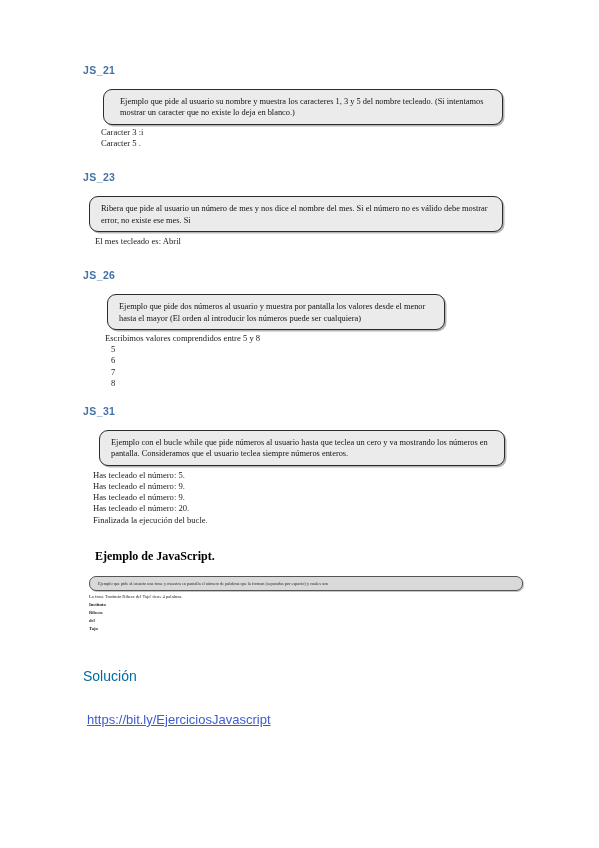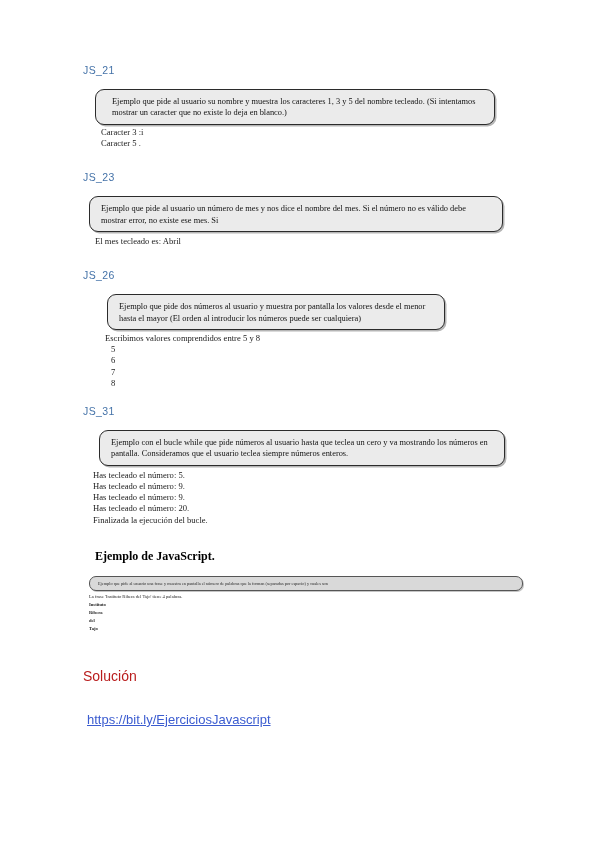--- a/index.html
+++ b/index.html
@@ -28,21 +28,21 @@
     position: absolute;
     left: 83px;
     top: 64px;
     width: 442px;
   }
 
   
   .sec-heading {
     font-family: "Liberation Sans", sans-serif;
     font-size: 10.5px;
-    font-weight: 400;
+    font-weight: 700;
     letter-spacing: 0.4px;
     color: #4472a8;
     margin: 0 0 12px 0;
     line-height: 13px;
   }
   .section {
     margin-bottom: 20px;
   }
   .section.s21 { margin-bottom: 22px; }
   .section.s23 { margin-bottom: 22px; }
@@ -58,21 +58,21 @@
     padding: 6px 9px 5px 11px;
     font-family: "Liberation Serif", serif;
     font-size: 8.4px;
     line-height: 11.4px;
     color: #111111;
     box-shadow: 1.5px 1.5px 0 rgba(120,120,120,0.55);
   }
   .callout p { margin: 0; }
 
   
-  .box-21 { margin-left: 12px; width: 400px; padding-left: 16px; }
+  .box-21 { margin-left: 20px; width: 400px; padding-left: 16px; }
   .box-23 { margin-left: 6px;  width: 414px; }
   .box-26 { margin-left: 24px; width: 338px; }
   .box-31 { margin-left: 16px; width: 406px; }
 
   
   .output {
     font-family: "Liberation Serif", serif;
     font-size: 8.6px;
     line-height: 11.2px;
     color: #1a1a1a;
@@ -122,21 +122,21 @@
     font-weight: 700;
   }
   .tiny-output .line { white-space: pre; }
   .tiny-output .first { font-weight: 400; }
 
   
   .footer-heading {
     font-family: "Liberation Sans", sans-serif;
     font-size: 14px;
     font-weight: 400;
-    color: #b91c1c;
+    color: #0369a1;
     margin: 0;
     line-height: 18px;
   }
   .footer-link {
     display: inline-block;
     font-family: "Liberation Sans", sans-serif;
     font-size: 13px;
     color: #3b5cd0;
     text-decoration: underline;
     line-height: 13px;
@@ -159,21 +159,21 @@
       </div>
       <div class="output out-21">
         <div class="line">Caracter 3 :i</div>
         <div class="line">Caracter 5 .</div>
       </div>
     </div>
 
     <div class="section s23">
       <h2 class="sec-heading">JS_23</h2>
       <div class="callout box-23">
-        <p>Ejemplo que pide al usuario un número de mes y nos dice el nombre del mes. Si el número no es válido debe mostrar error, no existe ese mes. Si</p>
+        <p>Ribera que pide al usuario un número de mes y nos dice el nombre del mes. Si el número no es válido debe mostrar error, no existe ese mes. Si</p>
       </div>
       <div class="output out-23">
         <div class="line">El mes tecleado es: Abril</div>
       </div>
     </div>
 
     <div class="section s26">
       <h2 class="sec-heading">JS_26</h2>
       <div class="callout box-26">
         <p>Ejemplo que pide dos números al usuario y muestra por pantalla los valores desde el menor hasta el mayor (El orden al introducir los números puede ser cualquiera)</p>

